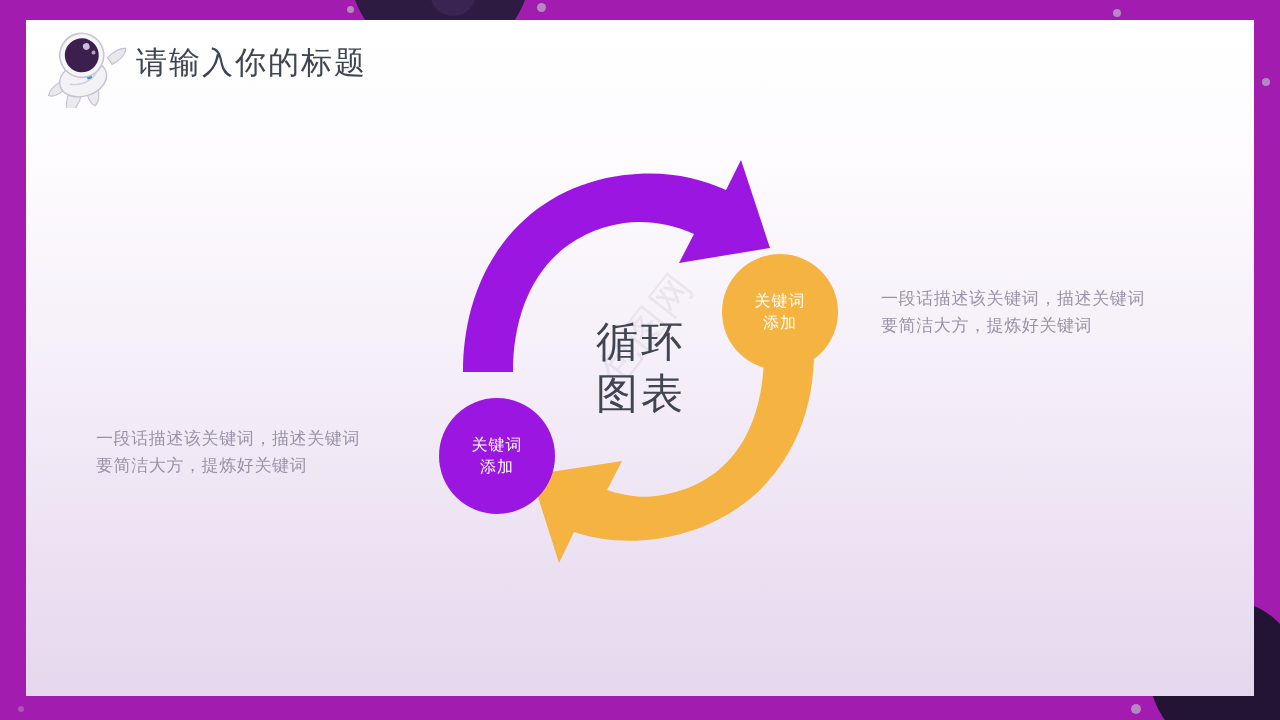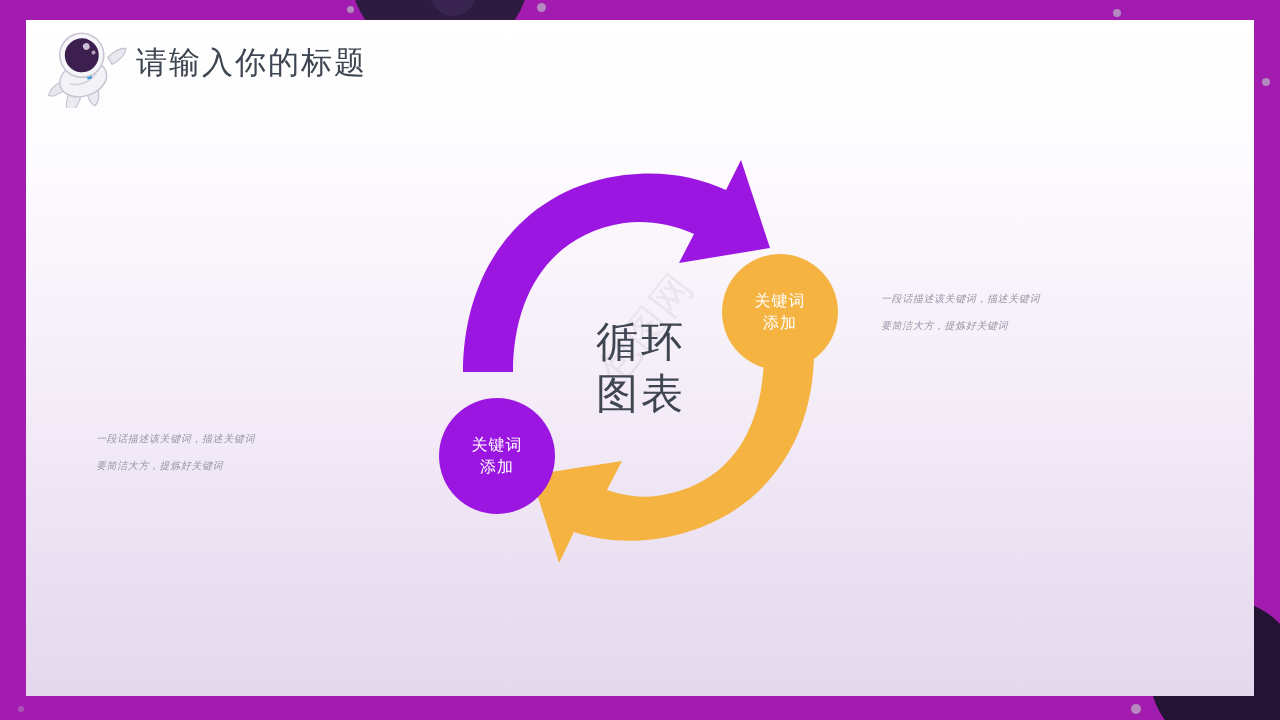--- a/index.html
+++ b/index.html
@@ -135,26 +135,25 @@
     color: rgba(120, 110, 130, .10);
     transform: rotate(-52deg);
     white-space: nowrap;
     pointer-events: none;
     letter-spacing: 2px;
   }
 
   
   .desc {
     position: absolute;
-    font-size: 10px;
+    font-size: 17px;
     line-height: 27px;
     color: #9a93a8;
     letter-spacing: .6px;
     white-space: pre-line;
-    font-style: italic;
   }
   #desc-right { left: 855px; top: 265px; width: 320px; }
   #desc-left  { left:  70px; top: 405px; width: 320px; text-align: left; }
 </style>
 </head>
 <body>
 
 <div id="stage">
 
   <div class="space-planet p1"></div>

